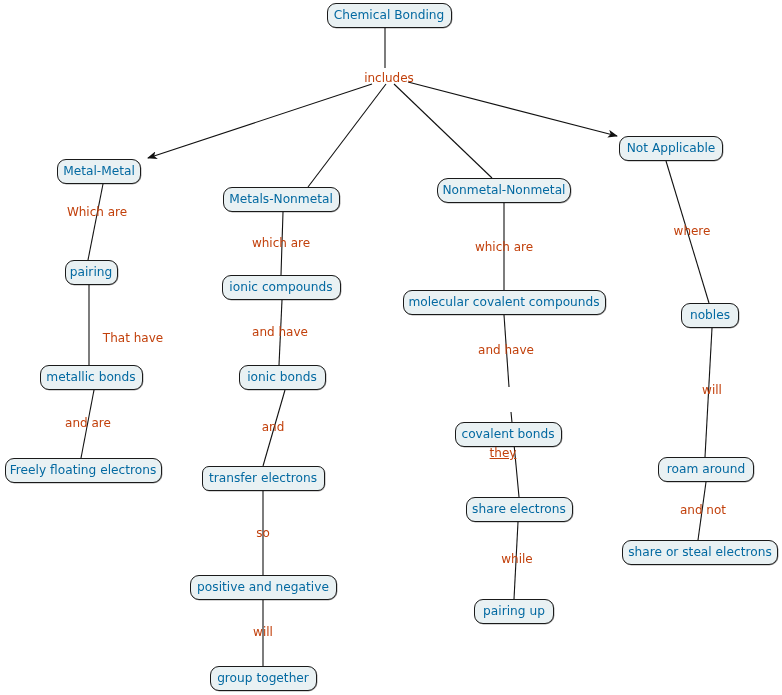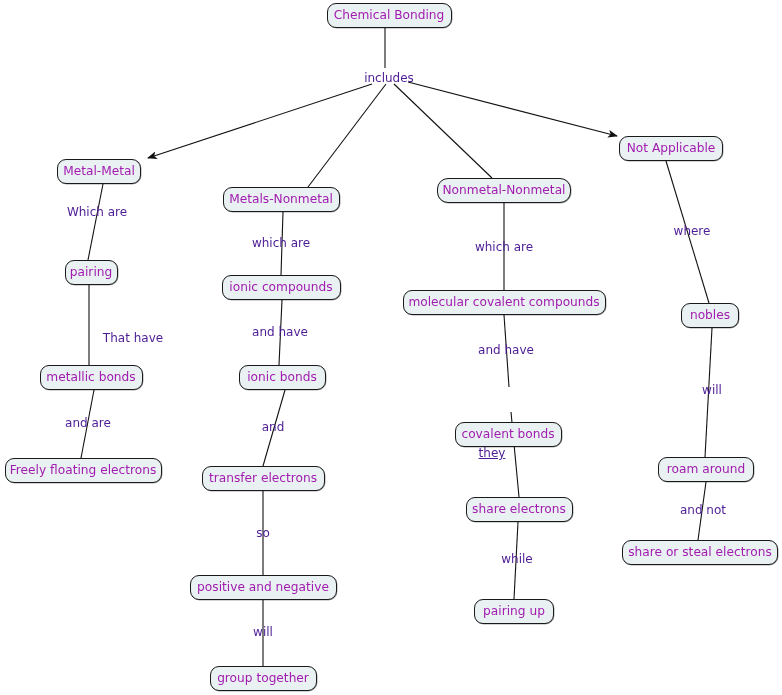--- a/index.html
+++ b/index.html
@@ -21,34 +21,34 @@
     left: 0;
     width: 782px;
     height: 695px;
   }
   .node {
     position: absolute;
     box-sizing: border-box;
     background: #e9f1f3;
     border: 1.2px solid #1a1a1a;
     border-radius: 9px;
-    color: #a21caf;
+    color: #0369a1;
     font-size: 12.2px;
     line-height: 1;
     display: flex;
     align-items: center;
     justify-content: center;
     white-space: nowrap;
     padding: 0 9px;
     height: 25px;
     box-shadow: 0.5px 0.5px 0 rgba(0,0,0,0.35);
   }
   .link-label {
     position: absolute;
-    color: #4c1d95;
+    color: #c2410c;
     font-size: 12px;
     line-height: 1;
     white-space: nowrap;
     background: transparent;
     transform: translate(-50%, -50%);
   }
 </style>
 </head>
 <body>
 
@@ -86,21 +86,21 @@
 
   <div id="node-layer">
       <div class="node" style="left: 326.5px; top: 2.5px; width: 125px;">Chemical Bonding</div>
       <div class="node" style="left: 57px; top: 158.5px; width: 84px;">Metal-Metal</div>
       <div class="node" style="left: 64.5px; top: 259.5px; width: 53px;">pairing</div>
       <div class="node" style="left: 39.5px; top: 364.5px; width: 103px;">metallic bonds</div>
       <div class="node" style="left: 4.5px; top: 457.5px; width: 157px;">Freely floating electrons</div>
       <div class="node" style="left: 222.5px; top: 186.5px; width: 117px;">Metals-Nonmetal</div>
       <div class="node" style="left: 221.5px; top: 274.5px; width: 119px;">ionic compounds</div>
       <div class="node" style="left: 238.5px; top: 364.5px; width: 87px;">ionic bonds</div>
-      <div class="node" style="left: 201.5px; top: 465.5px; width: 123px;">transfer electrons</div>
+      <div class="node" style="left: 201.5px; top: 465.5px; width: 123px; border-radius: 7px;">transfer electrons</div>
       <div class="node" style="left: 189.5px; top: 574.5px; width: 147px;">positive and negative</div>
       <div class="node" style="left: 209.5px; top: 665.5px; width: 107px;">group together</div>
       <div class="node" style="left: 437px; top: 177.5px; width: 134px; border-radius: 11px;">Nonmetal-Nonmetal</div>
       <div class="node" style="left: 402.5px; top: 289.5px; width: 203px;">molecular covalent compounds</div>
       <div class="node" style="left: 454.5px; top: 386.5px; width: 107px; margin-top: 35px;">covalent bonds</div>
       <div class="node" style="left: 465.5px; top: 496.5px; width: 107px;">share electrons</div>
       <div class="node" style="left: 474px; top: 598.5px; width: 80px;">pairing up</div>
       <div class="node" style="left: 619px; top: 135.5px; width: 104px;">Not Applicable</div>
       <div class="node" style="left: 681px; top: 302.5px; width: 58px;">nobles</div>
       <div class="node" style="left: 658px; top: 456.5px; width: 96px;">roam around</div>
@@ -111,20 +111,20 @@
       <div class="link-label" style="left: 97px; top: 212px;">Which are</div>
       <div class="link-label" style="left: 89px; top: 338px; margin-left: 44px;">That have</div>
       <div class="link-label" style="left: 88px; top: 423px;">and are</div>
       <div class="link-label" style="left: 281px; top: 243px;">which are</div>
       <div class="link-label" style="left: 280px; top: 332px;">and have</div>
       <div class="link-label" style="left: 273px; top: 427px;">and</div>
       <div class="link-label" style="left: 263px; top: 533px;">so</div>
       <div class="link-label" style="left: 263px; top: 632px;">will</div>
       <div class="link-label" style="left: 504px; top: 247px;">which are</div>
       <div class="link-label" style="left: 506px; top: 350px;">and have</div>
-      <div class="link-label" style="left: 492px; top: 453px; text-decoration: underline;">they</div>
+      <div class="link-label" style="left: 503px; top: 453px; text-decoration: underline;">they</div>
       <div class="link-label" style="left: 517px; top: 559px;">while</div>
       <div class="link-label" style="left: 692px; top: 231px;">where</div>
       <div class="link-label" style="left: 712px; top: 390px;">will</div>
       <div class="link-label" style="left: 703px; top: 510px;">and not</div>
     </div>
 
 </div>
 
 </body></html>

